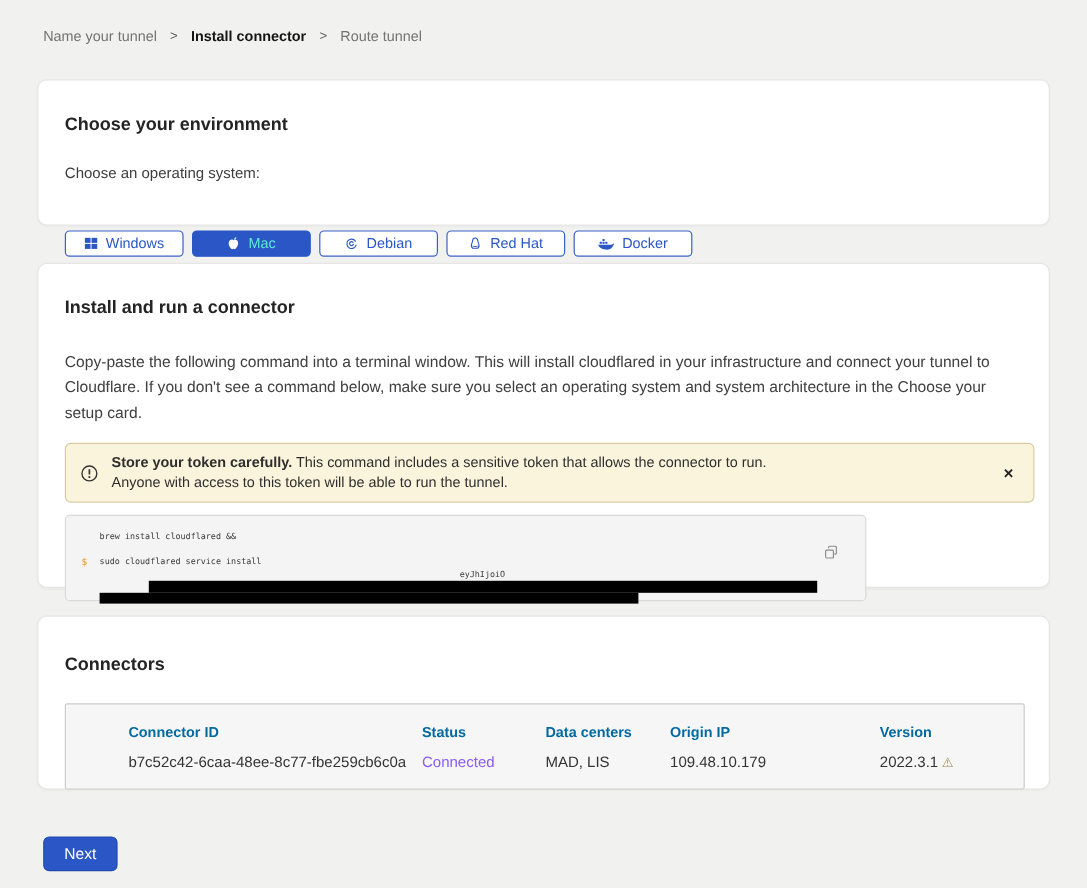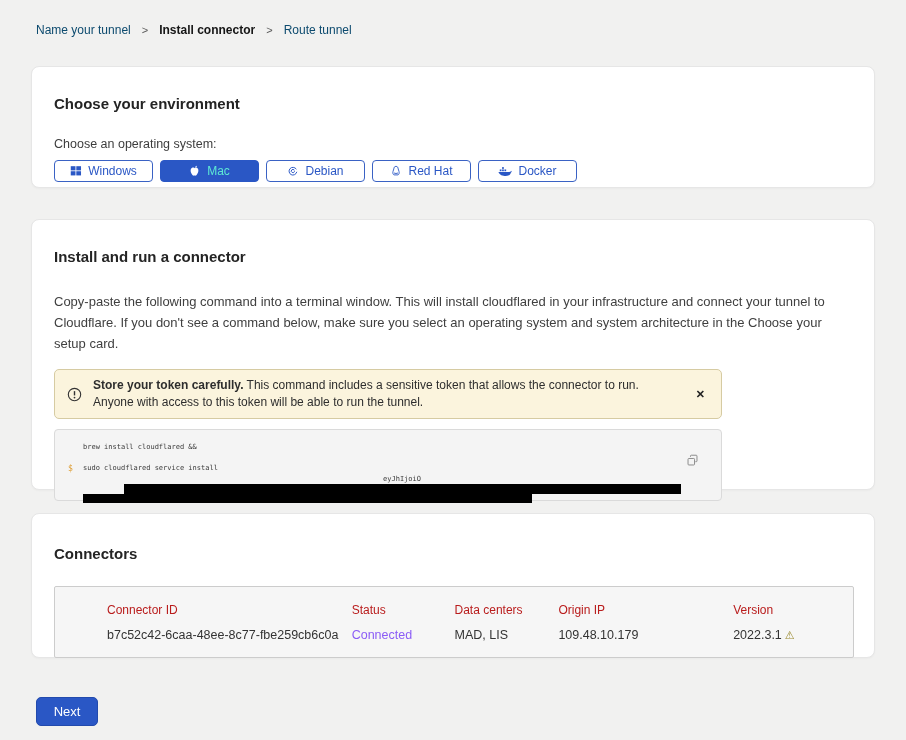--- a/index.html
+++ b/index.html
@@ -8,46 +8,46 @@
     font-family:"Liberation Sans", sans-serif;
     background:#f1f1f0;
     color:#262626;
     position:relative;
     overflow:hidden;
   }
   .page { position:absolute; inset:0; }
 
   
   .breadcrumb { position:absolute; left:36px; top:23px; display:flex; align-items:center; gap:11px; font-size:12px; color:#454545; }
-  .crumb { color:#0c4a6e; cursor:default; }
+  .crumb { color:#737373; cursor:default; }
   .crumb.active { font-weight:bold; color:#151515; }
   .crumb-sep { color:#5a5a5a; font-size:11px; }
 
   
   .card { position:absolute; left:31px; width:844px; background:#ffffff; border:1px solid #e6e6e6; border-radius:8px; box-shadow:0 1px 2px rgba(0,0,0,0.03); }
   .card-title { font-size:15px; font-weight:bold; color:#242424; }
 
   
   #card-env { top:66px; height:122px; padding:28px 22px 0 22px; }
   .os-label { margin-top:25px; font-size:12.5px; color:#3d3d3d; }
   .os-row { margin-top:9px; display:flex; gap:7px; }
   .os-btn {
     width:99px; height:22px; display:flex; align-items:center; justify-content:center; gap:6px;
     background:#fff; border:1px solid #3a62c4; border-radius:4px;
-    font-family:"Liberation Sans", sans-serif; font-size:12px; color:#2a57c5; cursor:pointer;
+    font-family:"Liberation Sans", sans-serif; font-size:12px; color:#2a57c5; cursor:pointer;margin-top:32px;
   }
   .os-btn .ic { display:flex; align-items:center; }
   .os-btn.selected { background:#2a57c5; color:#5eead4; border-color:#2a57c5; }
 
   
   #card-install { top:219px; height:271px; padding:28px 22px 0 22px; }
   .desc { margin-top:26px; font-size:13px; line-height:21px; color:#404040; width:794px; }
 
   .banner {
-    margin-top:15px; width:668px; min-height:46px;
+    margin-top:15px; width:808px; min-height:46px;
     background:#fbf4dd; border:1px solid #d6cba2; border-radius:5px;
     display:flex; align-items:center; gap:11px; padding:7px 12px;
   }
   .banner-text { font-size:12px; line-height:17px; color:#2e2e2e; width:560px; }
   .banner-close { margin-left:auto; background:none; border:none; font-size:11px; font-weight:bold; color:#222; cursor:pointer; padding:2px 4px; }
 
   .terminal {
     margin-top:10px; width:668px; height:72px; position:relative;
     background:#f4f4f4; border:1px solid #dadada; border-radius:4px;
     font-family:"DejaVu Sans Mono", monospace; font-size:7px; line-height:9px; color:#3a3a3a;
@@ -67,21 +67,21 @@
     margin-top:24px; width:800px; height:72px;
     background:#f6f6f6; border:1px solid #cccccc; border-radius:2px;
     padding:16px 0 0 52px;
   }
   .t-row { display:flex; }
   .t-row > div:nth-child(1){ width:245px; }
   .t-row > div:nth-child(2){ width:103px; }
   .t-row > div:nth-child(3){ width:104px; }
   .t-row > div:nth-child(4){ width:175px; }
   .t-row > div:nth-child(5){ width:120px; }
-  .t-head { font-size:12px; font-weight:normal; color:#b91c1c; }
+  .t-head { font-size:12px; font-weight:bold; color:#0369a1; }
   .t-vals { margin-top:11px; font-size:12.5px; color:#333; }
   .status-connected { color:#8b5cf6; }
   .version-warn { color:#9a8a2e; font-size:11px; margin-left:3px; }
 
   
   .next-btn {
     position:absolute; left:36px; top:697px; width:62px; height:29px;
     background:#2a57c5; color:#fff; border:1px solid #224aad; border-radius:5px;
     font-family:"Liberation Sans", sans-serif; font-size:13px; cursor:pointer;
   }

